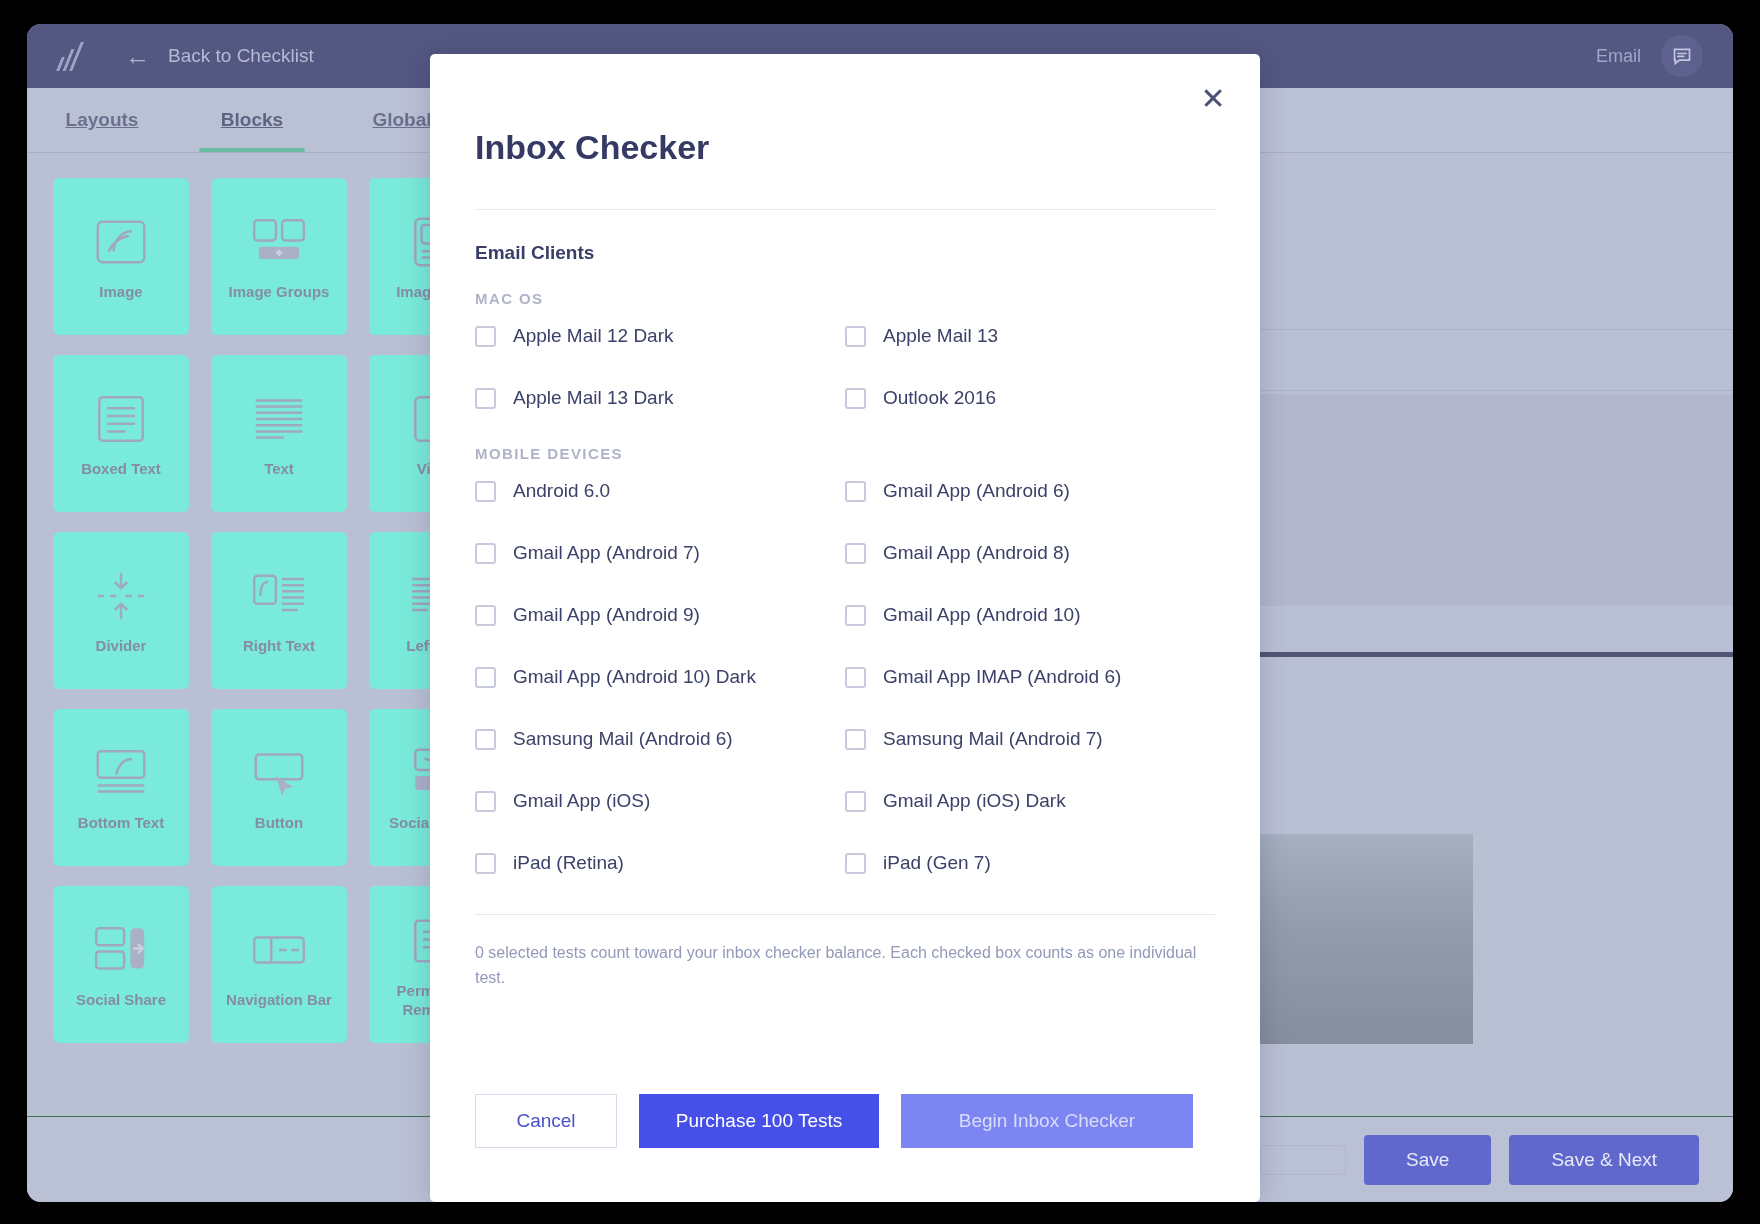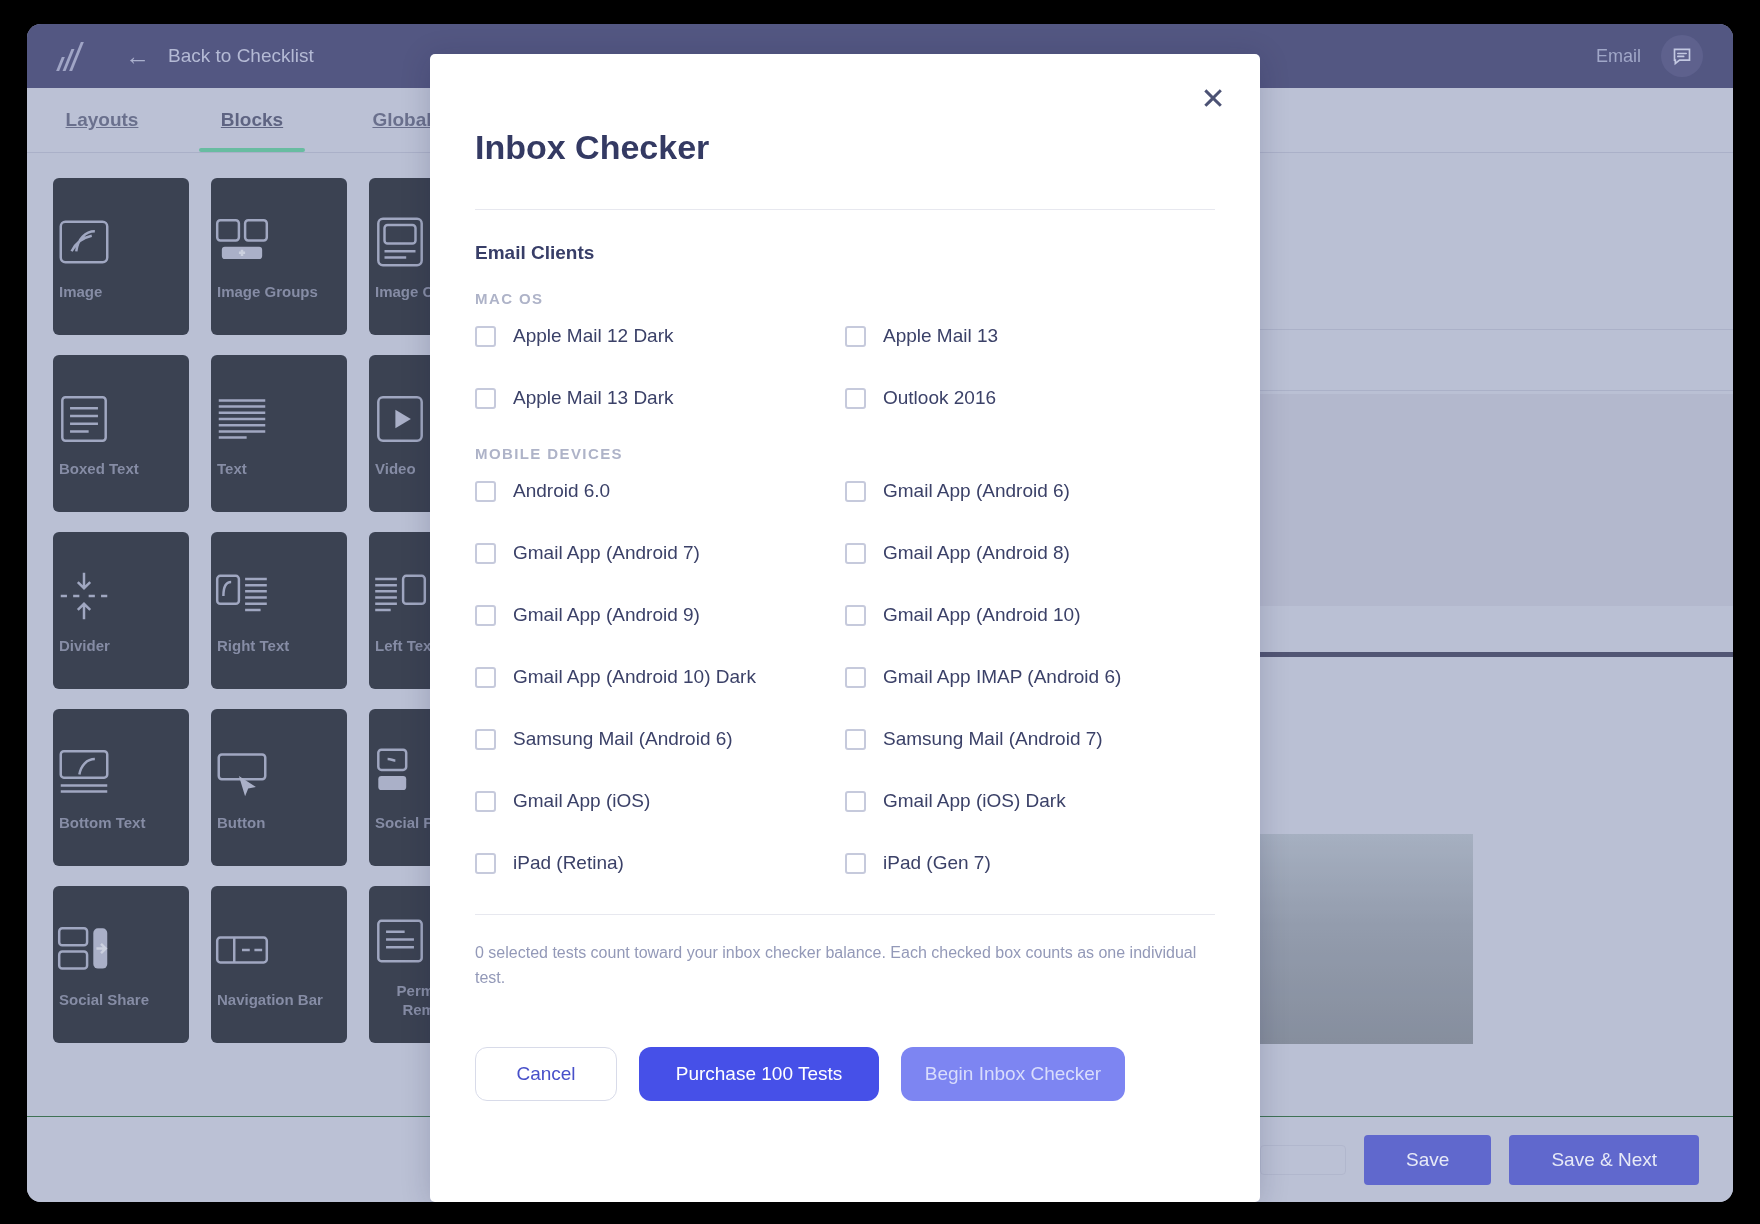--- a/index.html
+++ b/index.html
@@ -87,24 +87,24 @@
     width: 466px; bottom: 0;
     padding: 24px 0 0 26px;
   }
   #blocks-grid {
     display: grid;
     grid-template-columns: repeat(3, 136px);
     gap: 20px 22px;
   }
   .block-card {
     width: 136px; height: 157px;
-    background: #0f172a;
+    background: #5eead4;
     border-radius: 6px;
     display: flex; flex-direction: column;
-    align-items: flex-start; justify-content: center;
+    align-items: center; justify-content: center;
     cursor: pointer;
   }
   .block-icon {
     height: 62px; width: 62px;
     display: flex; align-items: center; justify-content: center;
     margin-bottom: 10px;
   }
   .block-icon svg { stroke: #8e95b4; fill: none; stroke-width: 1.6; }
   .block-label {
     color: #6d7491; font-size: 15px; font-weight: bold;
@@ -257,31 +257,31 @@
   #foot-note {
     margin-top: 26px;
     font-size: 16px; color: #9399b8; line-height: 1.55;
     max-width: 730px;
   }
   #modal-actions {
     margin-top: 56px;
     display: flex; align-items: center; gap: 22px;
   }
   .mbtn {
-    font-size: 19px; border-radius: 12px;
+    font-size: 19px; border-radius: 0;
     height: 54px; cursor: pointer;
-    border: none; font-family: "Liberation Sans", sans-serif;
+    border: none; font-family: "Liberation Sans", sans-serif; margin-top: 47px;
   }
   .mbtn.cancel {
     background: #fff; color: #4850c9;
     border: 1px solid #d8dbe9; width: 142px;
   }
   .mbtn.purchase { background: #4650e8; color: #fff; width: 240px; }
   .mbtn.begin {
-    background: #7d85f2; color: #d9ddfc; width: 224px;
+    background: #7d85f2; color: #d9ddfc; width: 292px;
     cursor: default;
   }
 </style>
 </head>
 <body>
 
 <div id="screen">
 
   <div id="topbar">
     <div id="logo">

